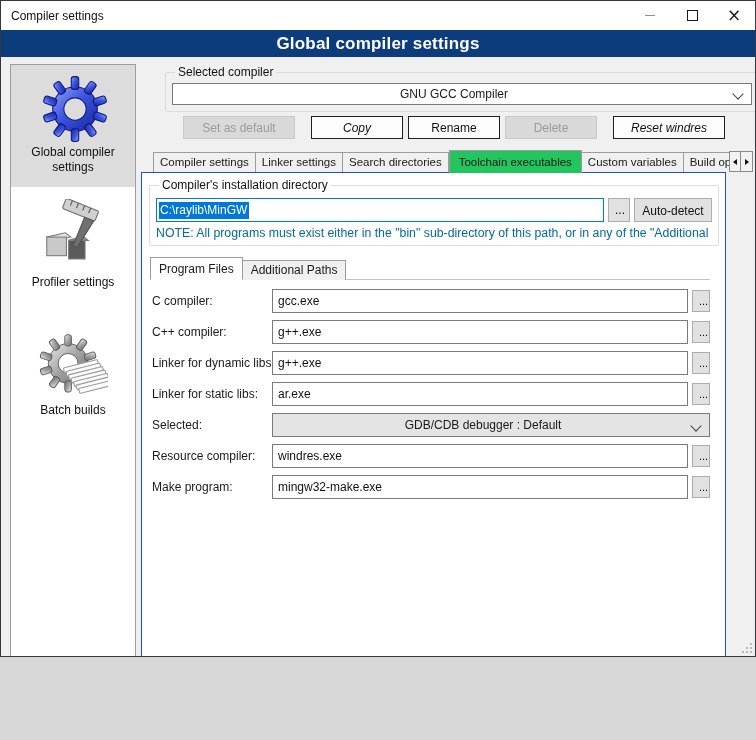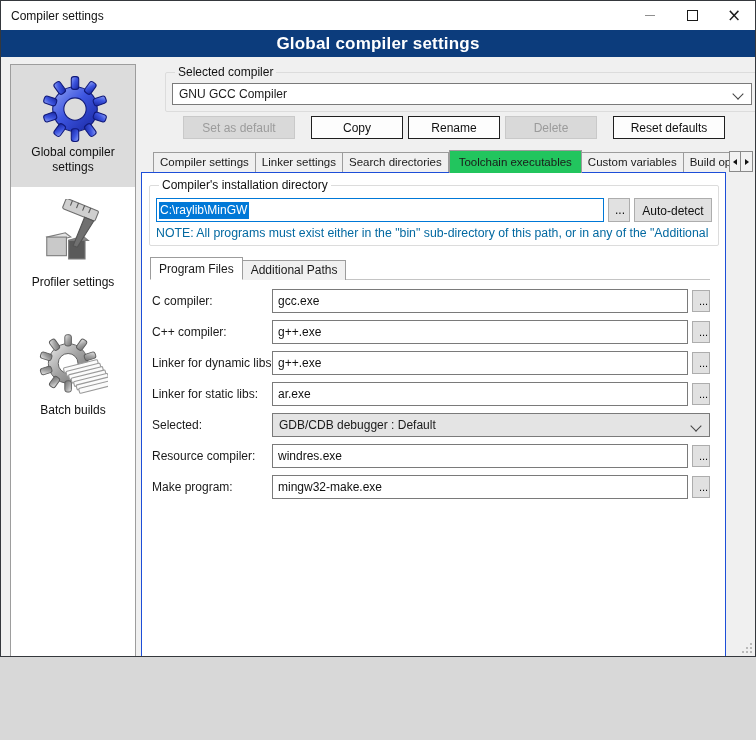--- a/index.html
+++ b/index.html
@@ -26,37 +26,37 @@
   .side-item{text-align:center;padding:6px 3px 10px;}
   .side-item.selected{background:#dcdcdc;}
   .side-item .cap{font-size:12px;line-height:15px;color:#111;margin-top:2px;}
   .side-item svg{display:block;margin:0 auto;}
   .side-item + .side-item{margin-top:8px;}
   
   fieldset{border:1px solid #dcdcdc;border-radius:2px;margin:0;padding:4px 6px 6px;box-sizing:border-box;background:transparent;}
   legend{font-size:12px;padding:0 3px;margin-left:3px;color:#111;}
   
   .combo{position:relative;height:22px;line-height:20px;background:#ffffff;border:1px solid #7a7a7a;
-    padding:0 22px 0 6px;box-sizing:border-box;white-space:nowrap;overflow:hidden;}
+    padding:0 22px 0 6px;box-sizing:border-box;white-space:nowrap;overflow:hidden;text-align:center;}
   .combo.gray{background:#e4e4e4;}
   .chev{position:absolute;right:9px;top:6px;width:7px;height:7px;border-right:1px solid #444;
     border-bottom:1px solid #444;transform:rotate(45deg);}
   .txtin{height:24px;box-sizing:border-box;border:1px solid #7a7a7a;background:#fff;padding:0 5px;
     font-family:"Liberation Sans",sans-serif;font-size:12px;color:#111;}
   .btn{box-sizing:border-box;height:23px;background:#fdfdfd;border:1px solid #1f1f1f;
     font-family:"Liberation Sans",sans-serif;font-size:12px;color:#111;text-align:center;line-height:21px;}
   .btn.disabled{background:#d9d9d9;border-color:#c9c9c9;color:#9b9b9b;}
   .btn.gray{background:#e1e1e1;border-color:#adadad;}
   
   .sc-fieldset{position:absolute;left:164px;top:64px;width:594px;height:47px;}
   .btnrow{position:absolute;left:144px;top:115px;width:600px;display:flex;justify-content:flex-end;
     padding-right:20px;box-sizing:border-box;}
   .btnrow .b1{width:112px;}
   .btnrow .b2{width:92px;}
-  .btnrow .g-lg{margin-left:16px;}
+  .btnrow .g-lg{margin-left:16px;font-style:italic;}
   .btnrow .g-sm{margin-left:5px;}
   
   .tab-clip{position:absolute;left:152px;top:149px;width:576px;height:23px;overflow:hidden;
     display:flex;align-items:flex-start;z-index:3;}
   .tab{flex:none;height:20px;margin-top:2px;line-height:19px;padding:0 6px;background:#f0f0f0;
     border:1px solid #9c9c9c;border-bottom:none;box-sizing:border-box;font-size:11.5px;white-space:nowrap;}
   .tab + .tab{border-left:none;}
   .tab.active{height:23px;margin-top:0;line-height:22px;background:#22c55e;border-left:1px solid #9c9c9c;
     padding:0 9px;position:relative;z-index:4;}
   .tab-arrows{position:absolute;left:728px;top:150px;display:flex;z-index:3;}
@@ -199,21 +199,21 @@
       <span>GNU GCC Compiler</span>
       <span class="chev"></span>
     </div>
   </fieldset>
 
   <div class="btnrow">
     <button class="btn disabled b1">Set as default</button>
     <button class="btn b2 g-lg">Copy</button>
     <button class="btn b2 g-sm">Rename</button>
     <button class="btn disabled b2 g-sm">Delete</button>
-    <button class="btn b1 g-lg">Reset defaults</button>
+    <button class="btn b1 g-lg">Reset windres</button>
   </div>
 
   <div class="tab-clip">
     <div class="tab">Compiler settings</div>
     <div class="tab">Linker settings</div>
     <div class="tab">Search directories</div>
     <div class="tab active">Toolchain executables</div>
     <div class="tab">Custom variables</div>
     <div class="tab">Build options</div>
   </div>

